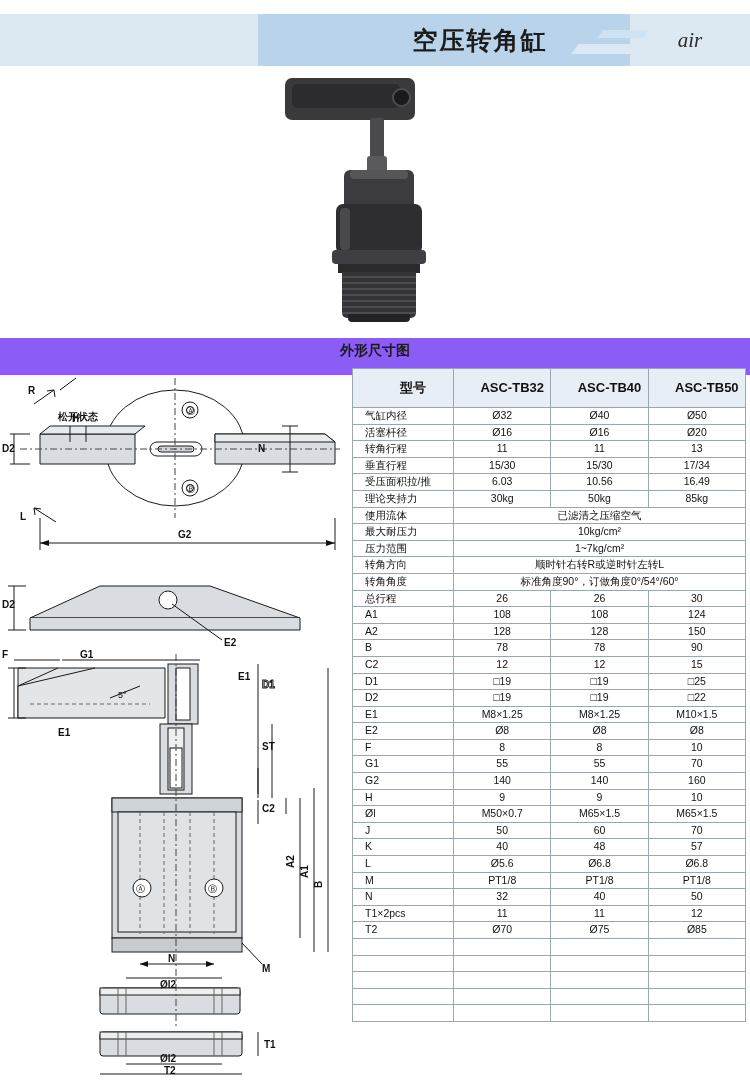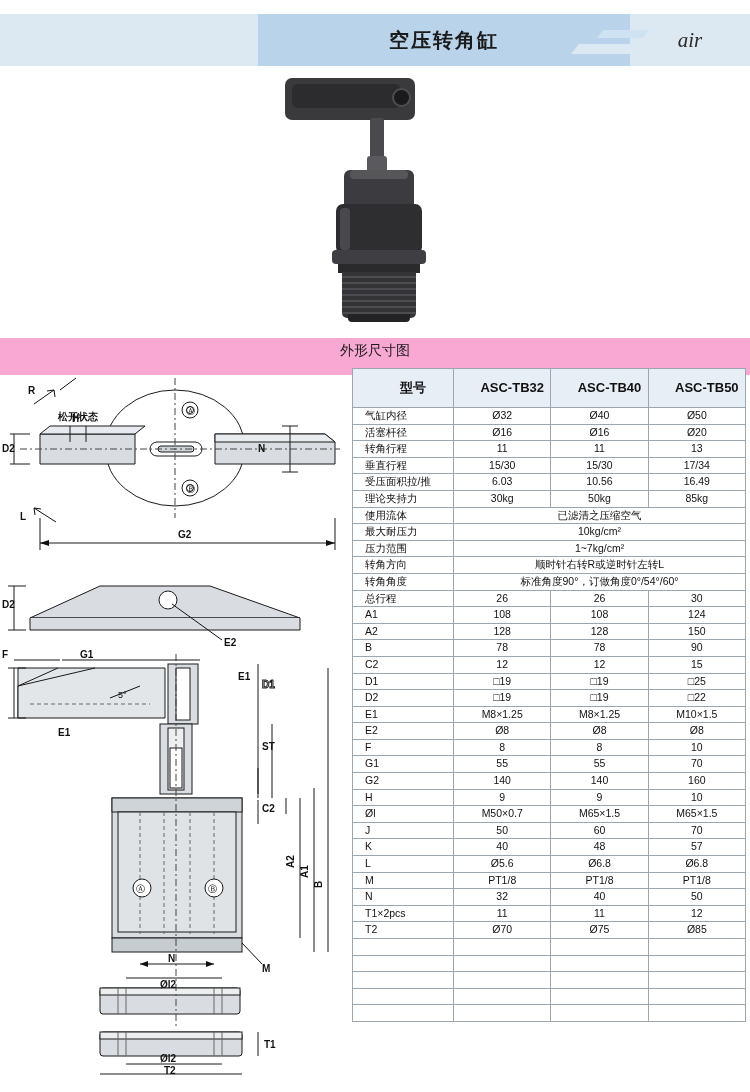--- a/index.html
+++ b/index.html
@@ -4,21 +4,21 @@
 <style>
   html,body{margin:0;padding:0;}
   body{width:750px;height:1092px;background:#ffffff;font-family:"Liberation Sans",sans-serif;color:#111;position:relative;overflow:hidden;}
 
   
   .header{position:absolute;left:0;top:14px;width:750px;height:52px;}
   .hdr-left{position:absolute;left:0;top:0;width:258px;height:52px;background:#dce9f3;}
   .hdr-mid{position:absolute;left:258px;top:0;width:372px;height:52px;background:#b9d4ea;}
   .hdr-right{position:absolute;left:630px;top:0;width:120px;height:52px;background:#dce9f3;}
   .hdr-title{position:absolute;left:258px;top:0;width:372px;height:52px;line-height:52px;text-align:center;
-             font-size:20px;font-weight:bold;color:#1b1b1b;letter-spacing:2px;}
+             font-size:25px;font-weight:bold;color:#1b1b1b;letter-spacing:2px;padding-left:36px;}
   .hdr-air{position:absolute;left:630px;top:0;width:120px;height:68px;line-height:52px;text-align:center;
            font-family:"Liberation Serif",serif;font-style:italic;font-size:21px;color:#2b2b2b;}
   .swoosh1{position:absolute;left:575px;top:30px;width:60px;height:10px;background:#dce9f3;
            transform:skewX(-38deg);}
   .swoosh2{position:absolute;left:600px;top:16px;width:46px;height:8px;background:#cfe2f1;
            transform:skewX(-38deg);}
 
   
   .photo{position:absolute;left:0;top:74px;width:750px;height:255px;background:#fff;}
   .prod{position:absolute;left:330px;top:0;width:140px;height:250px;}
@@ -33,21 +33,21 @@
   .cap-top{position:absolute;left:20px;top:96px;width:58px;height:9px;background:#565659;border-radius:4px;}
   .body1{position:absolute;left:6px;top:130px;width:86px;height:50px;background:#2e2e31;border-radius:7px;}
   .body-hl{position:absolute;left:10px;top:134px;width:10px;height:42px;background:#55555a;border-radius:4px;opacity:.7;}
   .ring{position:absolute;left:2px;top:176px;width:94px;height:14px;background:#3f3f43;border-radius:4px;}
   .ring2{position:absolute;left:8px;top:190px;width:82px;height:9px;background:#2a2a2d;}
   .thread{position:absolute;left:12px;top:198px;width:74px;height:46px;background:#343437;border-radius:0 0 5px 5px;}
   .thread i{position:absolute;left:0;width:74px;height:2px;background:#5b5b60;opacity:.65;}
   .bottom{position:absolute;left:18px;top:240px;width:62px;height:8px;background:#232326;border-radius:0 0 4px 4px;}
 
   
-  .secbar{position:absolute;left:0;top:338px;width:750px;height:37px;background:#f9a8d4;}
+  .secbar{position:absolute;left:0;top:338px;width:750px;height:37px;background:#8b5cf6;font-weight:bold;}
   .secbar span{display:block;text-align:center;line-height:24px;font-size:14px;color:#1b1b1b;}
 
   
   .draw{position:absolute;left:0;top:368px;width:348px;height:710px;}
   .draw svg{display:block;}
 
   
   .tbl-wrap{position:absolute;left:352px;top:368px;width:394px;}
   table{border-collapse:collapse;width:394px;font-size:10.5px;}
   table th,table td{border:1px solid #9aa6b2;text-align:center;padding:0;height:15.6px;line-height:15.6px;color:#111;}

